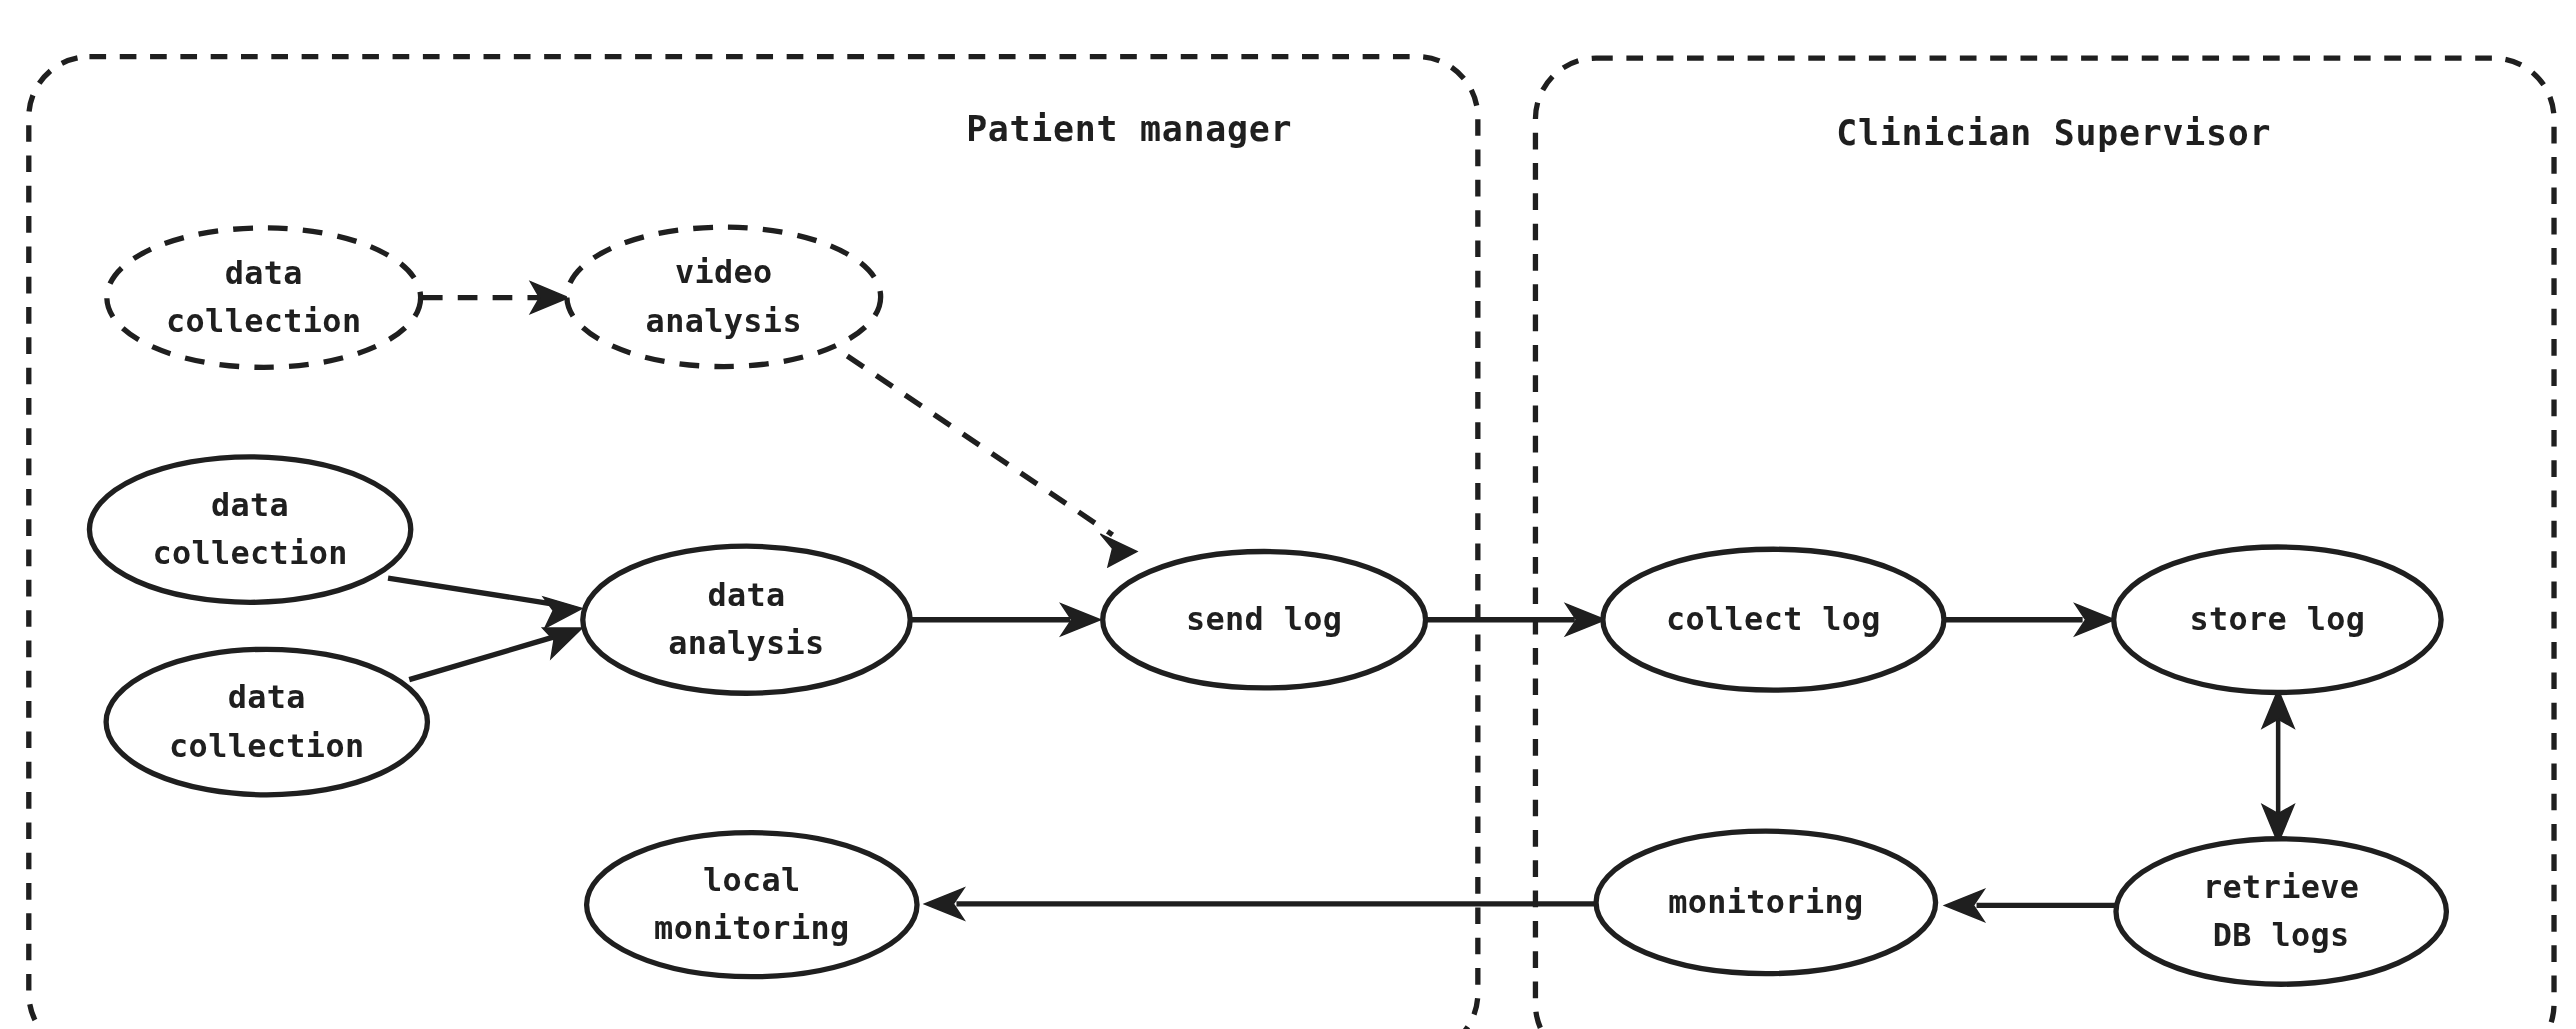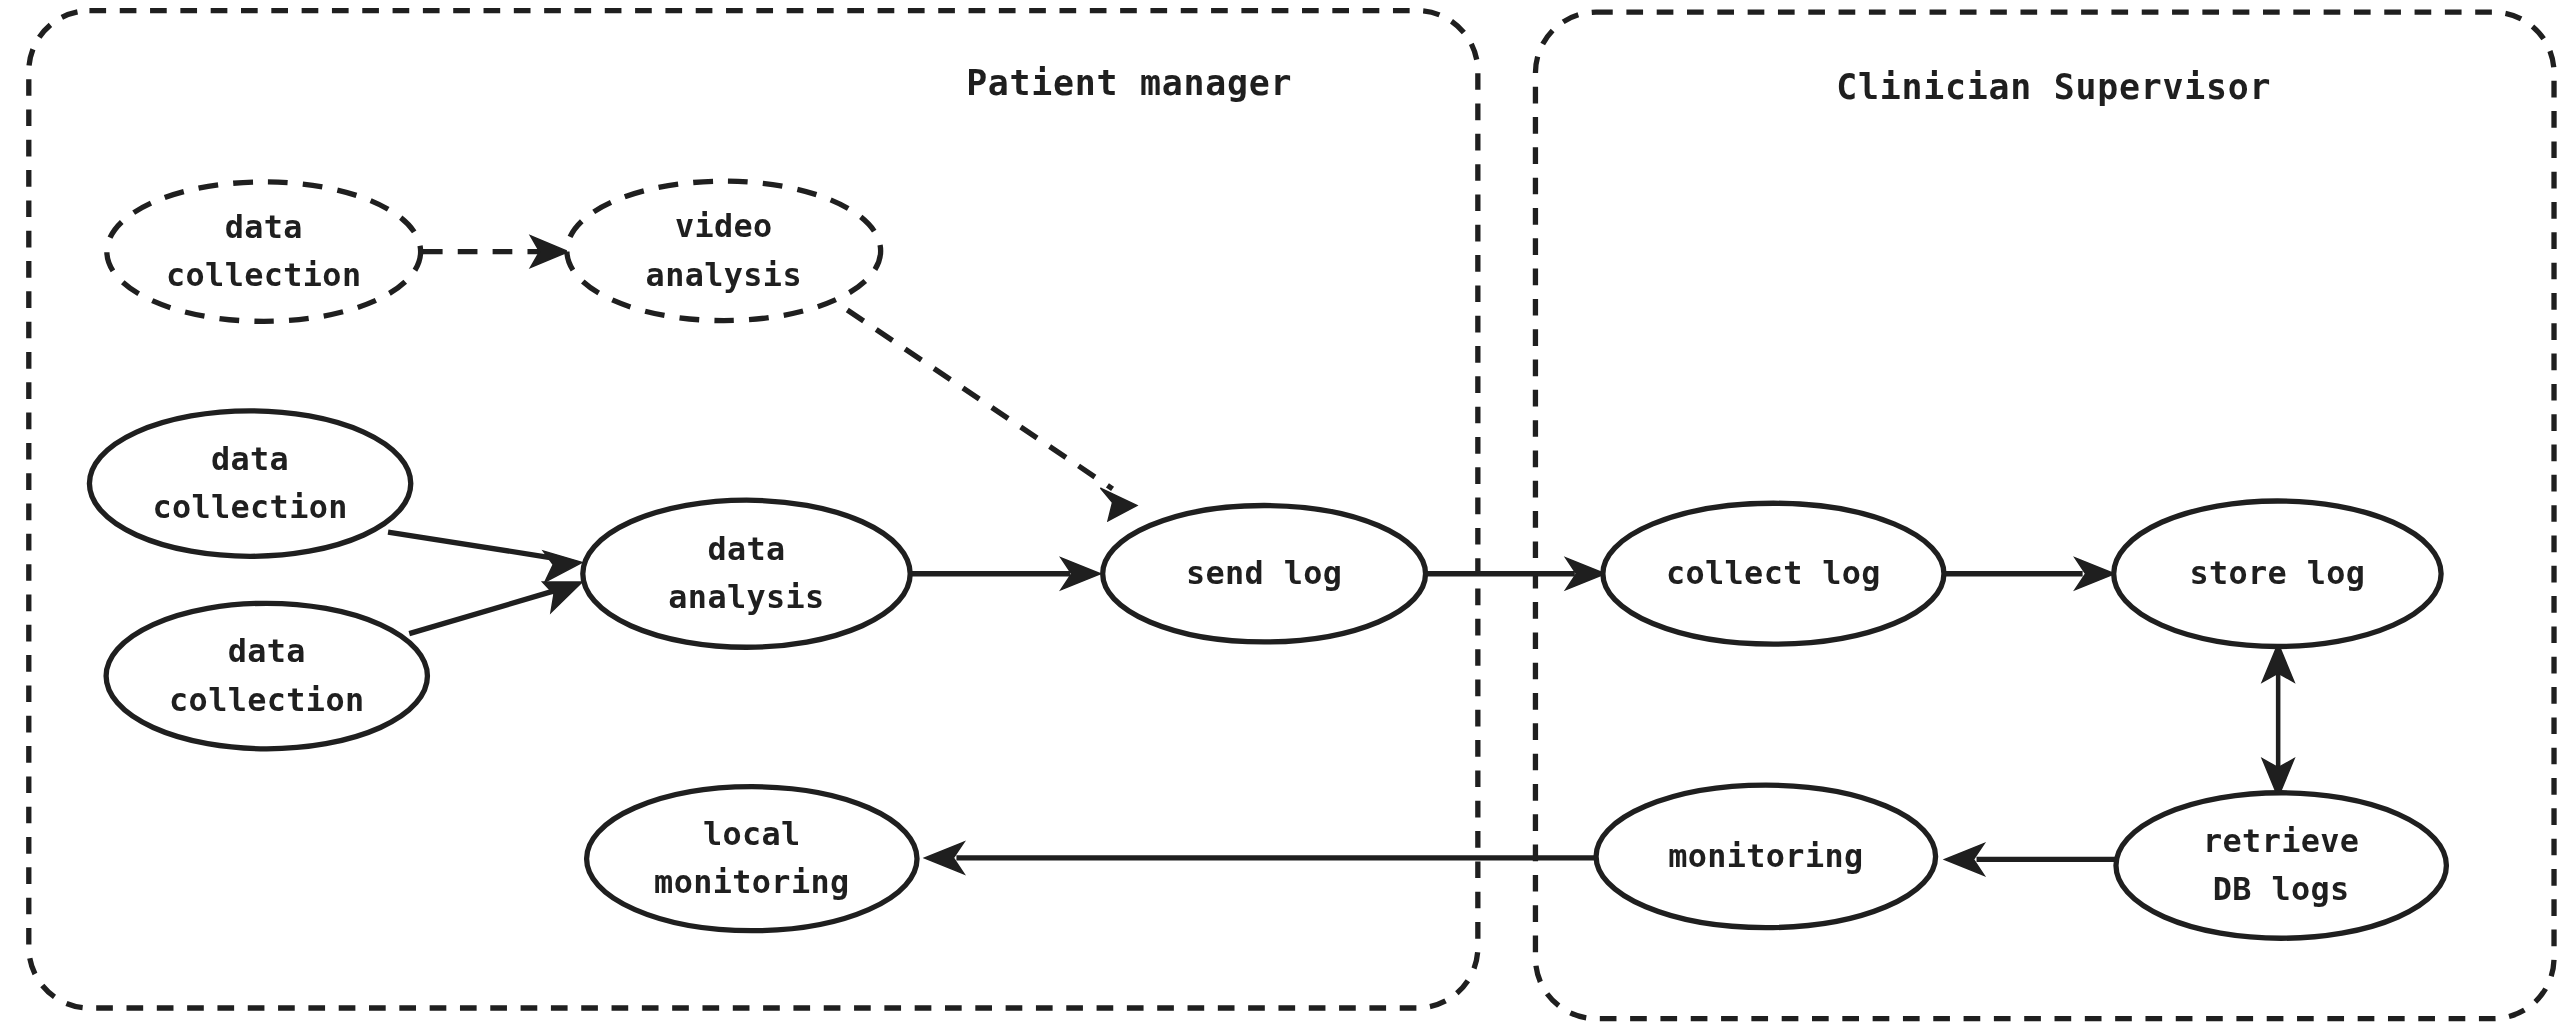--- a/index.html
+++ b/index.html
@@ -10,20 +10,21 @@
   body {
     width: 2576px;
     height: 1030px;
     font-family: "DejaVu Sans Mono", "Liberation Mono", monospace;
     overflow: hidden;
   }
   #diagram-root {
     position: relative;
     width: 2576px;
     height: 894px;
+    margin-top: 46px;
   }
   svg#graph {
     display: block;
     width: 2576px;
     height: 1030px;
   }
   .cluster-box {
     fill: none;
     stroke: #1f1f1f;
     stroke-width: 7;

